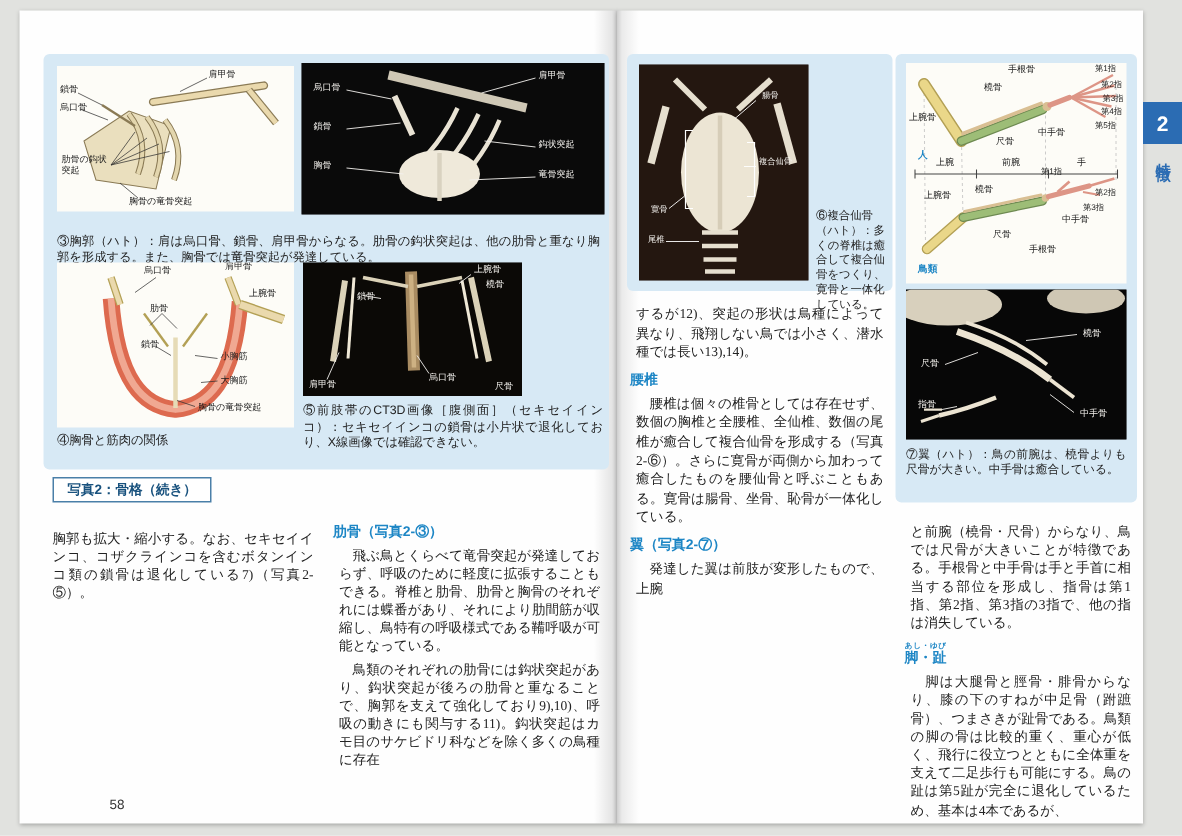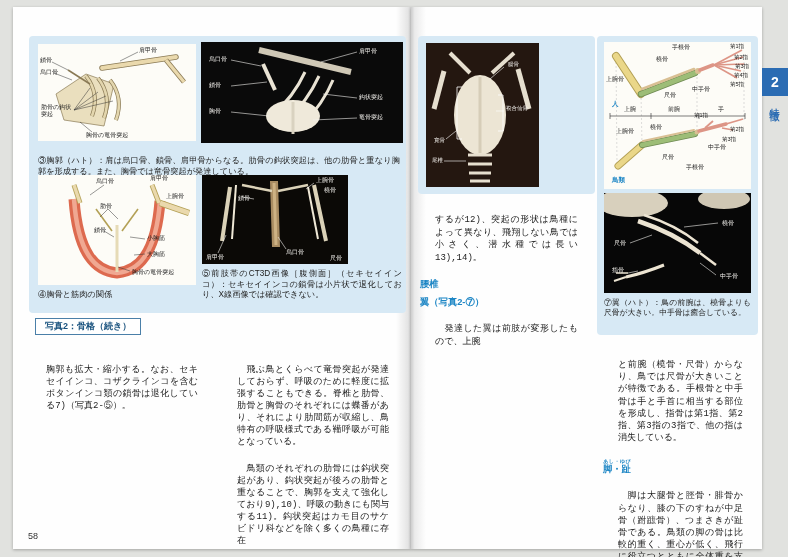--- a/index.html
+++ b/index.html
@@ -11,25 +11,25 @@
   .panel{position:absolute;background:#d7e9f5;border-radius:4px;}
   .dia{position:absolute;background:#fdfcf7;overflow:hidden;}
   .photo{position:absolute;background:#0a0a0a;overflow:hidden;}
   .lbl{position:absolute;font-size:6px;line-height:7px;color:#1a1a1a;white-space:nowrap;}
   .lblw{position:absolute;font-size:6px;line-height:7px;color:#1a1a1a;}
   .plbl{position:absolute;font-size:6px;line-height:7px;color:#f4f2ee;white-space:nowrap;}
   .blu{color:#1d86c5;font-weight:bold;}
   .cap{position:absolute;font-size:8.2px;line-height:10.6px;color:#222;text-align:justify;}
   .col{position:absolute;font-size:9px;line-height:12px;color:#222;text-align:justify;
        font-family:"Liberation Serif",serif;}
-  .col p{margin:15px;font-family:Liberation Mono, monospace;}
+  .col p{margin:4px;}
   .h1{margin:7px 0 2px;font-family:"Liberation Sans",sans-serif;font-size:9.3px;
       color:#1d86c5;font-weight:bold;line-height:11px;}
   .h1.first{margin-top:0;}
-  .pagenum{position:absolute;font-size:9px;color:#333;font-family:"Liberation Sans",sans-serif;}
+  .pagenum{position:absolute;font-size:9px;color:#333;font-family:"Liberation Sans",sans-serif;margin-left:45px;}
   .plate-label{position:absolute;border:1px solid #4a7fa8;background:#fff;color:#19527e;
       font-weight:bold;font-size:9px;line-height:11px;padding:2px 9px;}
   .tab-num{position:absolute;left:762px;top:68px;width:26px;height:28px;background:#2b6cb3;
       color:#fff;font-weight:bold;font-size:14px;text-align:center;line-height:28px;}
   .tab-label{position:absolute;left:767px;top:100px;writing-mode:vertical-rl;color:#2b6cb3;
       font-weight:bold;font-size:10px;letter-spacing:3px;}
   rt{font-size:5px;color:#1d86c5;}
   svg{display:block;}
 </style>
 </head>
@@ -156,20 +156,21 @@
     <div class="plbl" style="left:128px;top:80px;">尺骨</div>
   </div>
   <div class="cap" style="left:202px;top:269px;width:200px;">⑤前肢帯のCT3D画像［腹側面］（セキセイインコ）：セキセイインコの鎖骨は小片状で退化しており、X線画像では確認できない。</div>
 
   <div class="plate-label" style="left:35px;top:318px;">写真2：骨格（続き）</div>
 
   <div class="col" style="left:31px;top:349px;width:182px;">
     <p>胸郭も拡大・縮小する。なお、セキセイインコ、コザクラインコを含むボタンインコ類の鎖骨は退化している7)（写真2-⑤）。</p>
   </div>
   <div class="col" style="left:222px;top:349px;width:182px;">
+    <div class="h1 first">肋骨（写真2-③）</div>
     <p>　飛ぶ鳥とくらべて竜骨突起が発達しておらず、呼吸のために軽度に拡張することもできる。脊椎と肋骨、肋骨と胸骨のそれぞれには蝶番があり、それにより肋間筋が収縮し、鳥特有の呼吸様式である鞴呼吸が可能となっている。</p>
     <p>　鳥類のそれぞれの肋骨には鈎状突起があり、鈎状突起が後ろの肋骨と重なることで、胸郭を支えて強化しており9),10)、呼吸の動きにも関与する11)。鈎状突起はカモ目のサケビドリ科などを除く多くの鳥種に存在</p>
   </div>
   <div class="pagenum" style="left:28px;top:531px;">58</div>
 
   <div class="panel" style="left:418px;top:36px;width:177px;height:158px;"></div>
   <div class="panel" style="left:597px;top:36px;width:161px;height:299px;"></div>
 
   <div class="photo" style="left:426px;top:43px;width:113px;height:144px;background:#241710;">
     <svg width="113" height="144" viewBox="0 0 113 144">
@@ -189,20 +190,21 @@
       <line x1="78" y1="24" x2="64" y2="36" stroke="#fff" stroke-width="0.6"></line>
       <line x1="78" y1="68" x2="70" y2="68" stroke="#fff" stroke-width="0.6"></line>
       <line x1="20" y1="96" x2="30" y2="88" stroke="#fff" stroke-width="0.6"></line>
       <line x1="18" y1="118" x2="40" y2="118" stroke="#fff" stroke-width="0.6"></line>
     </svg>
     <div class="plbl" style="left:82px;top:18px;font-size:5.5px;">腸骨</div>
     <div class="plbl" style="left:80px;top:62px;font-size:5.5px;">複合仙骨</div>
     <div class="plbl" style="left:8px;top:94px;font-size:5.5px;">寛骨</div>
     <div class="plbl" style="left:6px;top:114px;font-size:5.5px;">尾椎</div>
   </div>
+  <div class="cap" style="left:544px;top:139px;width:48px;font-size:7.6px;line-height:9.8px;text-align:left;">⑥複合仙骨（ハト）：多くの脊椎は癒合して複合仙骨をつくり、寛骨と一体化している。</div>
 
   <div class="dia" style="left:604px;top:42px;width:147px;height:147px;">
     <svg width="147" height="147" viewBox="0 0 147 147">
       <line x1="12" y1="16" x2="13" y2="122" stroke="#bbb" stroke-width="0.5" stroke-dasharray="2,2"></line>
       <line x1="37" y1="52" x2="38" y2="103" stroke="#bbb" stroke-width="0.5" stroke-dasharray="2,2"></line>
       <line x1="93" y1="31" x2="93" y2="89" stroke="#bbb" stroke-width="0.5" stroke-dasharray="2,2"></line>
       <line x1="140" y1="12" x2="140" y2="78" stroke="#bbb" stroke-width="0.5" stroke-dasharray="2,2"></line>
       <line x1="12" y1="14" x2="37" y2="52" stroke="#b3a055" stroke-width="8" stroke-linecap="round"></line>
       <line x1="12" y1="14" x2="37" y2="52" stroke="#ead789" stroke-width="6" stroke-linecap="round"></line>
       <line x1="37" y1="52" x2="91" y2="31" stroke="#6e8a52" stroke-width="6.5" stroke-linecap="round"></line>
@@ -275,20 +277,21 @@
     <div class="plbl" style="left:118px;top:27px;">橈骨</div>
     <div class="plbl" style="left:10px;top:47px;">尺骨</div>
     <div class="plbl" style="left:8px;top:74px;">指骨</div>
     <div class="plbl" style="left:116px;top:80px;">中手骨</div>
   </div>
   <div class="cap" style="left:604px;top:298px;width:147px;font-size:7.8px;line-height:10px;">⑦翼（ハト）：鳥の前腕は、橈骨よりも尺骨が大きい。中手骨は癒合している。</div>
 
   <div class="col" style="left:420px;top:199px;width:173px;line-height:12.6px;">
     <p>するが12)、突起の形状は鳥種によって異なり、飛翔しない鳥では小さく、潜水種では長い13),14)。</p>
     <div class="h1">腰椎</div>
+    <p>　腰椎は個々の椎骨としては存在せず、数個の胸椎と全腰椎、全仙椎、数個の尾椎が癒合して複合仙骨を形成する（写真2-⑥）。さらに寛骨が両側から加わって癒合したものを腰仙骨と呼ぶこともある。寛骨は腸骨、坐骨、恥骨が一体化している。</p>
     <div class="h1">翼（写真2-⑦）</div>
     <p>　発達した翼は前肢が変形したもので、上腕</p>
   </div>
   <div class="col" style="left:603px;top:344px;width:155px;line-height:12.2px;">
     <p>と前腕（橈骨・尺骨）からなり、鳥では尺骨が大きいことが特徴である。手根骨と中手骨は手と手首に相当する部位を形成し、指骨は第1指、第2指、第3指の3指で、他の指は消失している。</p>
     <div class="h1">
       <ruby><rb>脚・趾</rb><rt>あし・ゆび</rt></ruby>
     </div>
     <p>　脚は大腿骨と脛骨・腓骨からなり、膝の下のすねが中足骨（跗蹠骨）、つまさきが趾骨である。鳥類の脚の骨は比較的重く、重心が低く、飛行に役立つとともに全体重を支えて二足歩行も可能にする。鳥の趾は第5趾が完全に退化しているため、基本は4本であるが、</p>
   </div>

